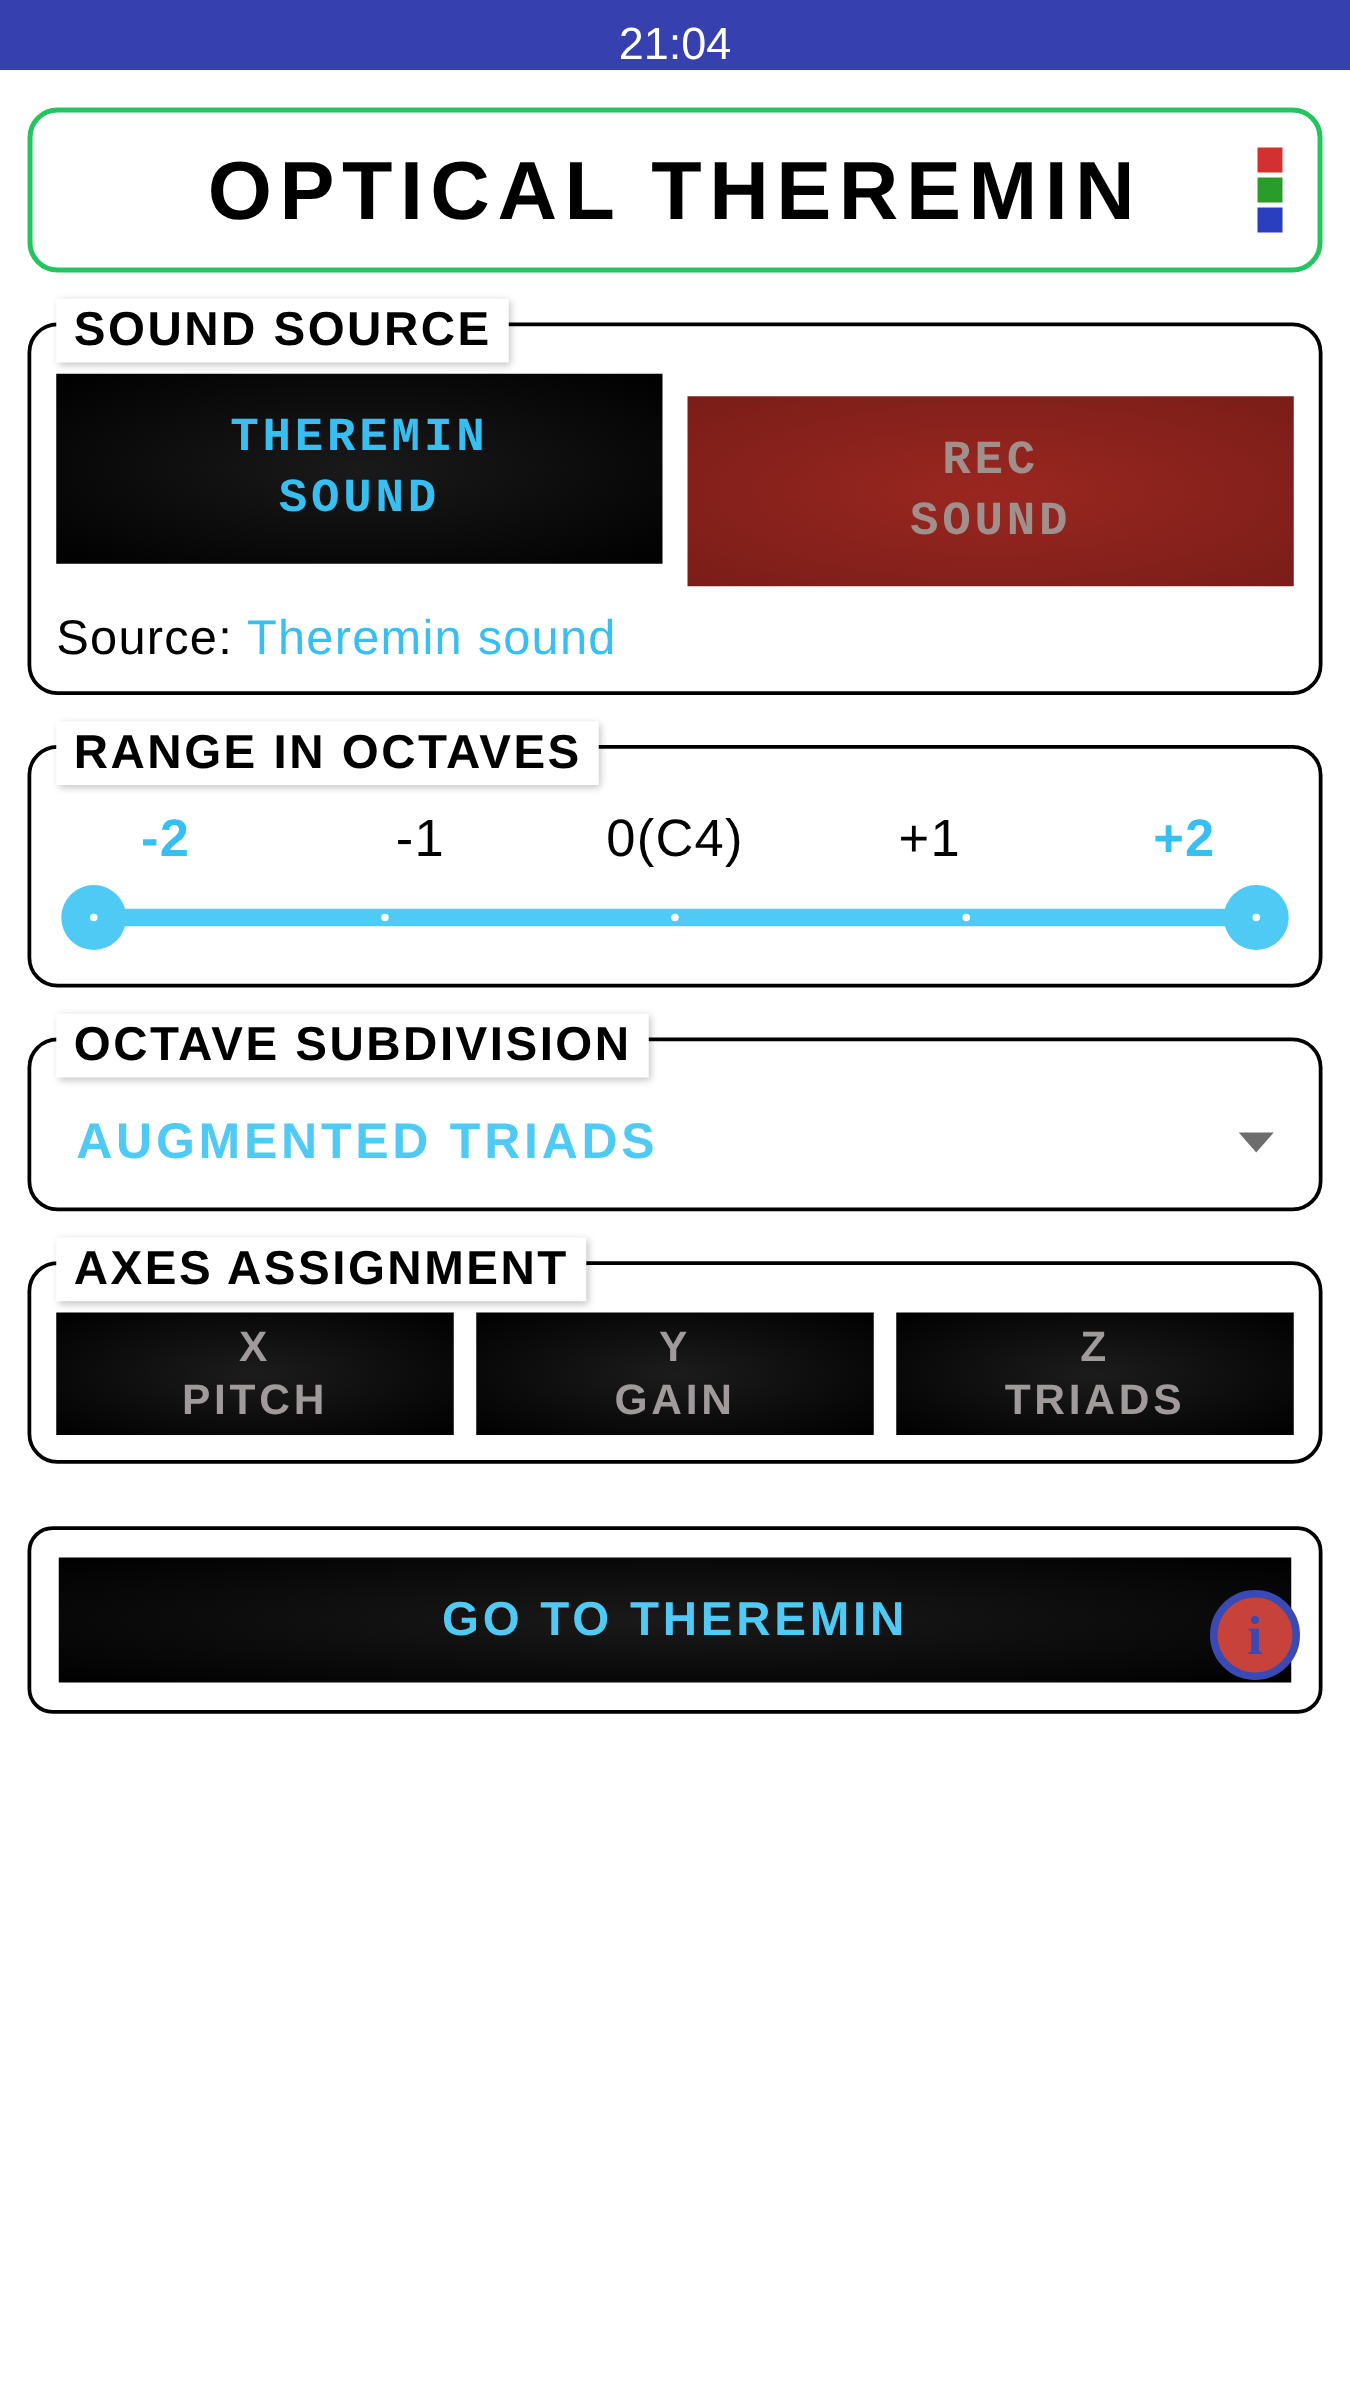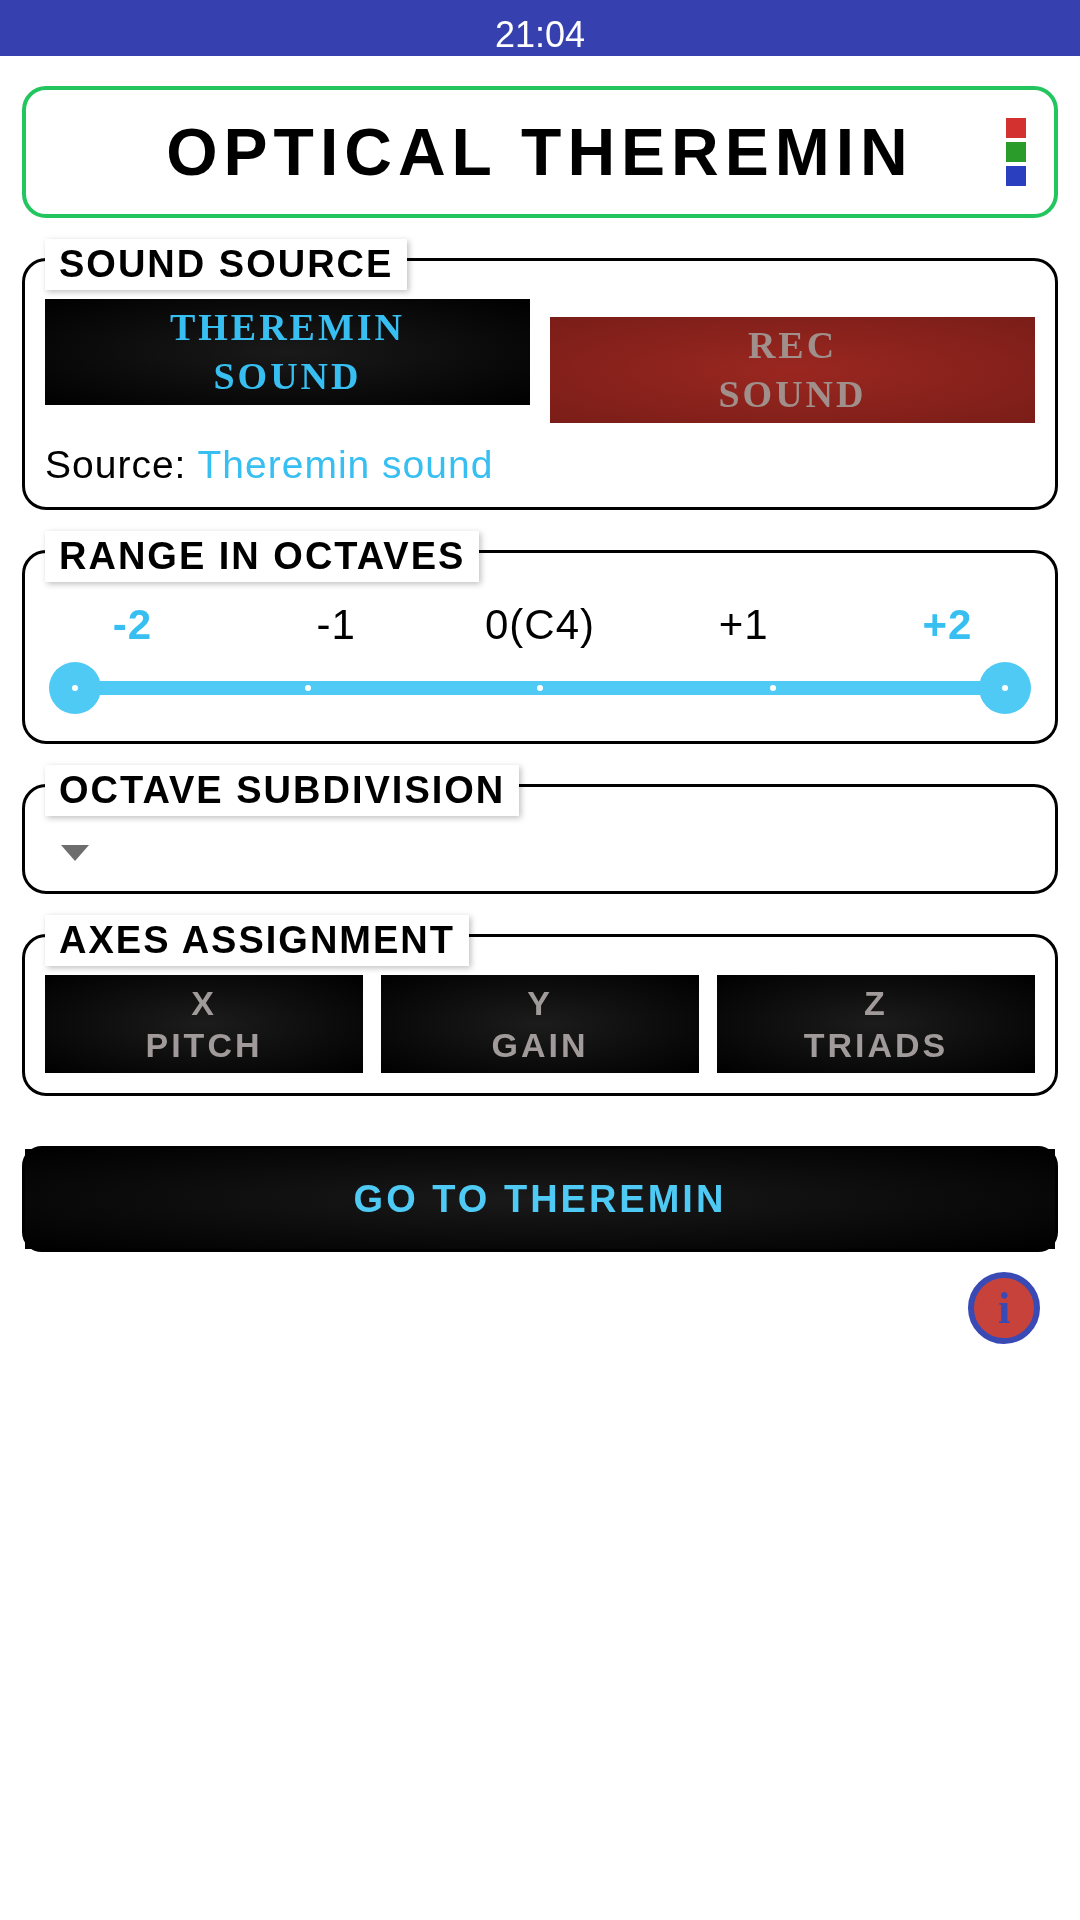--- a/index.html
+++ b/index.html
@@ -78,30 +78,30 @@
     height: 20px;
     display: block;
   }
   .sound-row {
     display: flex;
     gap: 20px;
     margin-bottom: 20px;
   }
   .sound-btn {
     flex: 1;
-    height: 106px;
+    height: 152px;
     display: flex;
     align-items: center;
     justify-content: center;
     font-size: 38px;
     font-weight: 600;
     letter-spacing: 3px;
     text-align: center;
     line-height: 1.3;
-    font-family: Liberation Serif, serif;
+    font-family: Liberation Mono, monospace;
   }
   .btn-dark {
     background: radial-gradient(ellipse at center, #1a1a1a 0%, #000 100%);
     color: #38bff2;
   }
   .btn-red {
     background: radial-gradient(ellipse at center, #9a2720 0%, #7a1d18 100%);
     color: #a08f8a;
     margin-top: 18px;
   }
@@ -182,21 +182,21 @@
     align-items: center; justify-content: center;
     font-size: 34px;
     font-weight: 600;
     letter-spacing: 3px;
     line-height: 1.25;
     font-family: "Arial Black", Arial, sans-serif;
   }
   .go-card {
     border: 3px solid #000;
     border-radius: 20px;
-    padding: 0;
+    padding: 22px;
     margin-top: 10px;
   }
   .go-btn {
     width: 100%;
     height: 100px;
     background: radial-gradient(ellipse at center, #1a1a1a 0%, #000 100%);
     color: #4fcaf4;
     display: flex; align-items: center; justify-content: center;
     font-size: 38px; font-weight: 600; letter-spacing: 3px;
     font-family: "Arial Black", Arial, sans-serif;
@@ -290,20 +290,21 @@
         <div class="range-tick" style="left:75%"></div>
       </div>
       <div class="range-thumb" style="left:0%"></div>
       <div class="range-thumb" style="left:100%"></div>
     </div>
   </div>
 
   <div class="card">
     <div class="card-legend">OCTAVE SUBDIVISION</div>
     <div class="dropdown">
+      <span class="dropdown-label">AUGMENTED TRIADS</span>
       <span class="caret-down"></span>
     </div>
   </div>
 
   <div class="card">
     <div class="card-legend">AXES ASSIGNMENT</div>
     <div class="axes-row">
       <div class="axis-btn">
         <span>X</span>
         <span>PITCH</span>

